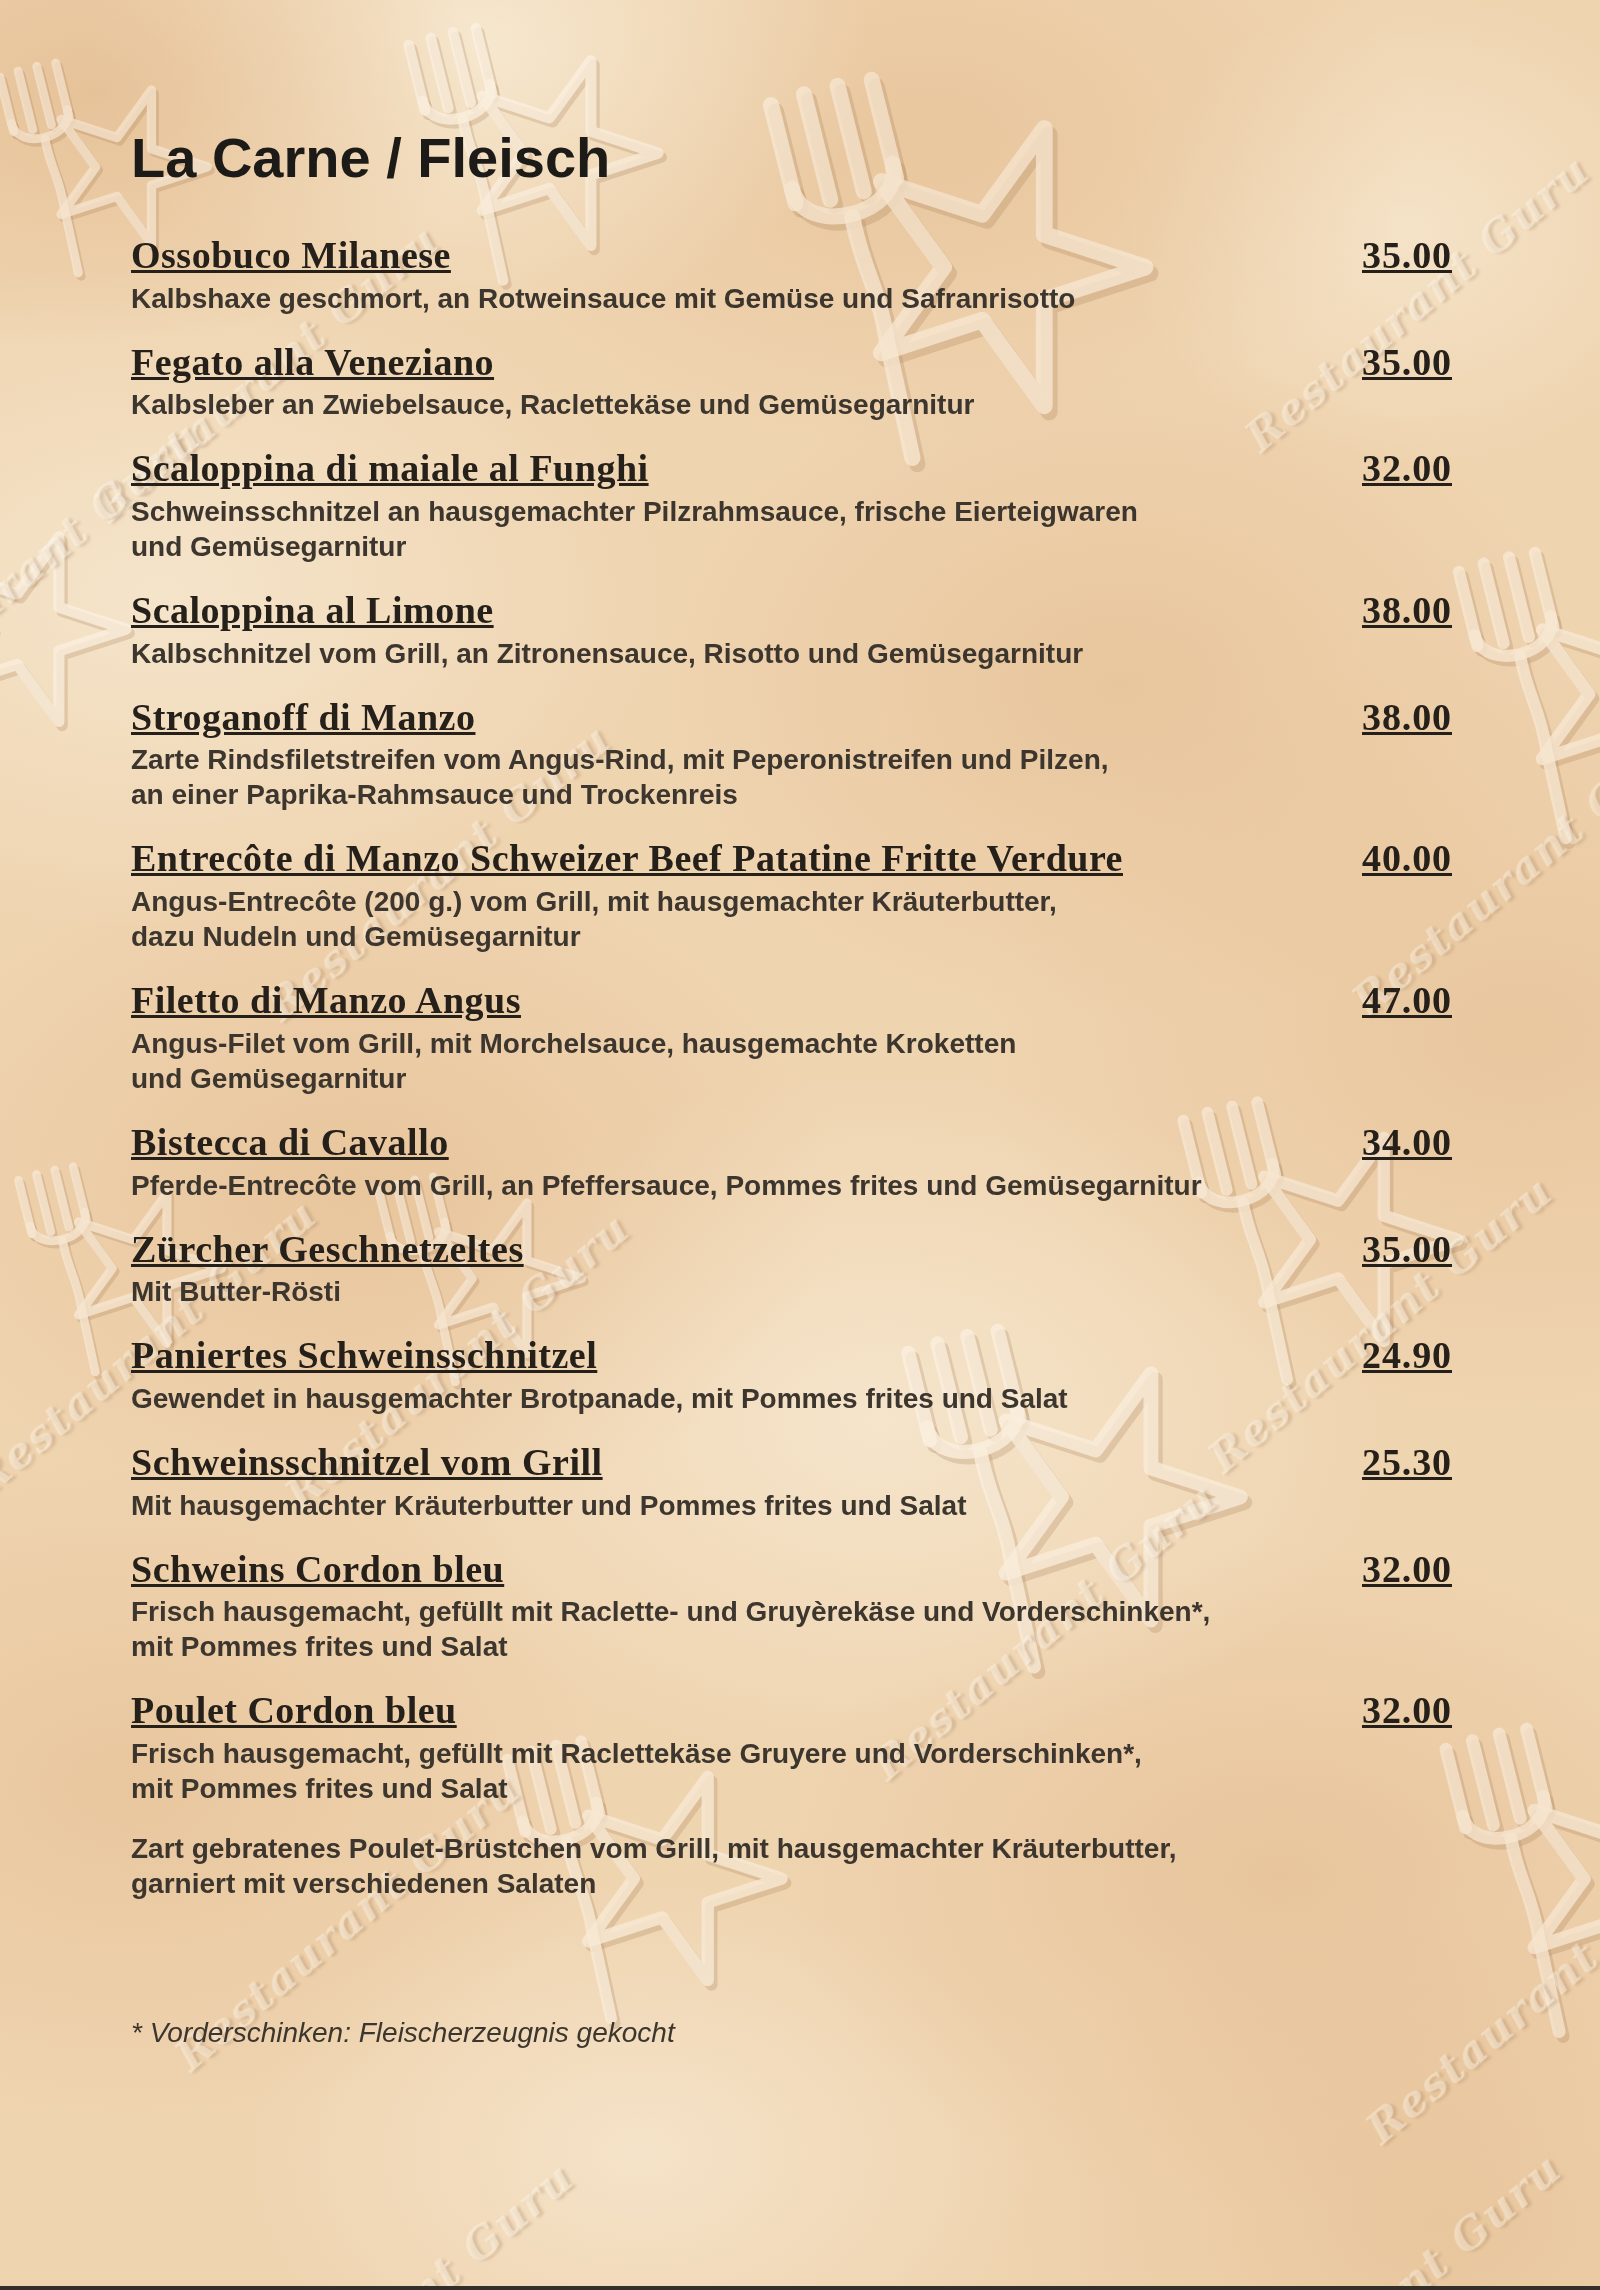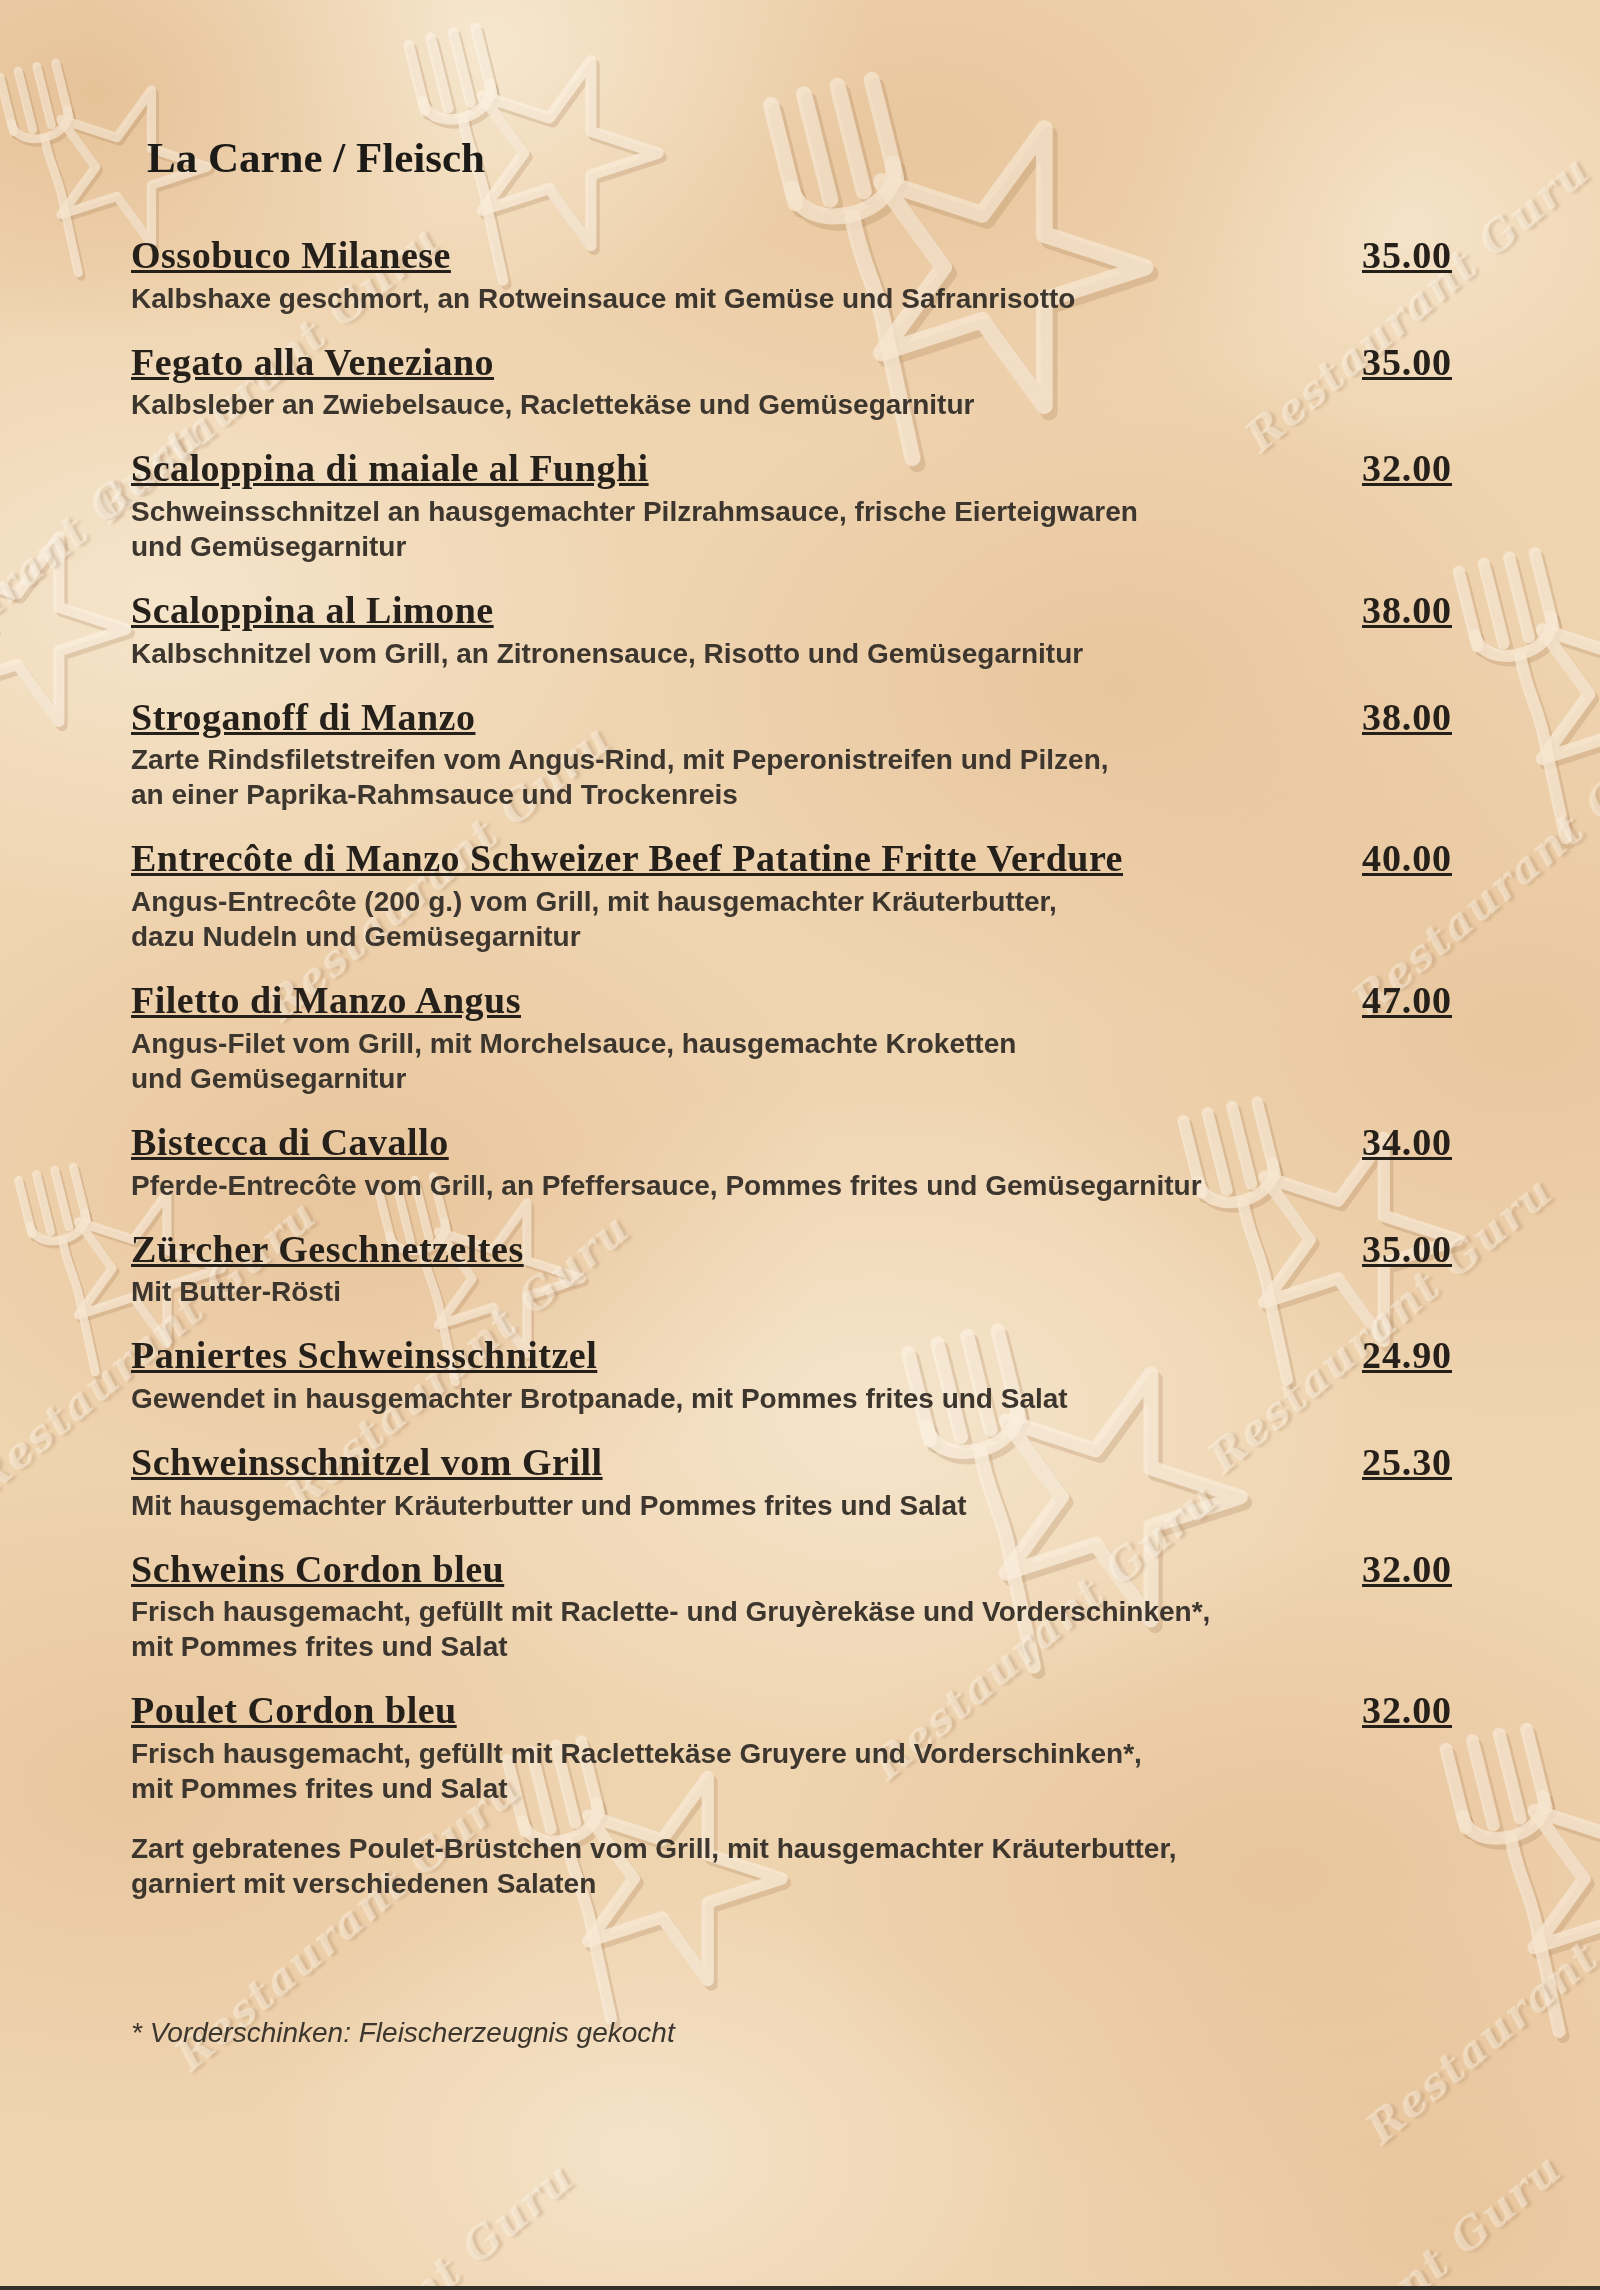--- a/index.html
+++ b/index.html
@@ -38,23 +38,23 @@
     font-style:italic;font-weight:bold;
     font-size:43px;letter-spacing:1.9px;white-space:nowrap;
     color:rgba(255,250,240,.62);
     text-shadow:2.8px 2.8px 2.8px rgba(148,108,72,.40);
     opacity:.62;filter:blur(0.5px);
   }
 
   
   .content{position:absolute;left:131px;right:149px;top:129px;z-index:2;}
   .section-title{
-    margin:0 0 47px 16px;
-    font-family:Liberation Serif, serif;
-    font-weight:700;font-size:43px;line-height:58px;
+    margin:0 0 47px 0;
+    font-family:Liberation Sans, sans-serif;
+    font-weight:700;font-size:56px;line-height:58px;
     color:#1d1b18;letter-spacing:0;
   }
   .item{margin:0 0 25px 0;}
   .item-head{
     display:flex;justify-content:space-between;align-items:baseline;
     font-family:"Liberation Serif", serif;
     font-weight:700;font-size:38px;line-height:43px;color:#26201a;text-decoration:underline;
   }
   .item-name{white-space:nowrap;letter-spacing:0.5px;}
   .item-price{white-space:nowrap;text-align:right;min-width:131px;letter-spacing:0.9px;}

